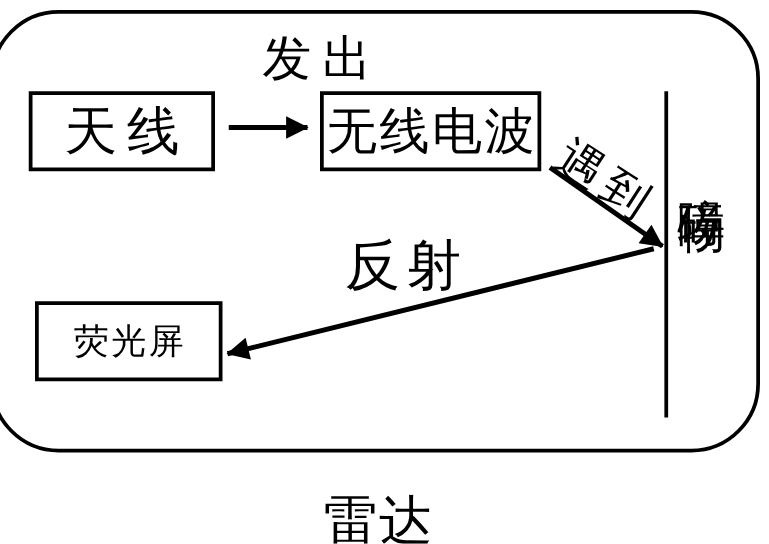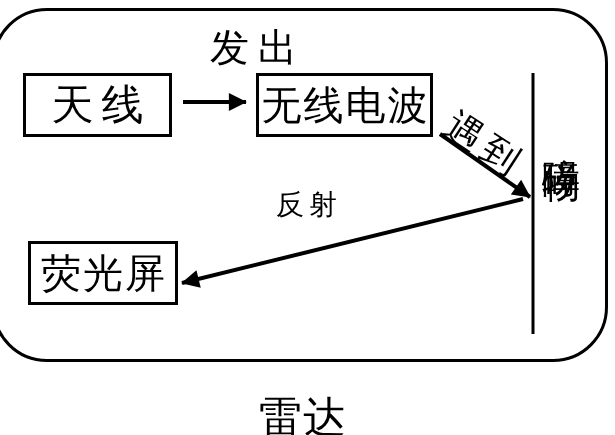--- a/index.html
+++ b/index.html
@@ -33,29 +33,29 @@
     border: 3px solid #000000;
     background: #ffffff;
     display: flex;
     align-items: center;
     justify-content: center;
     line-height: 1;
     white-space: nowrap;
   }
   .box-antenna   { left: 23px;  top: 73px;  width: 149px; height: 64px; font-size: 42px; letter-spacing: 8px;  text-indent: 8px; justify-content: center; }
   .box-radiowave { left: 256px; top: 73px;  width: 177px; height: 64px; font-size: 40px; letter-spacing: 2px;  text-indent: 2px; align-items: center; }
-  .box-screen    { left: 28px;  top: 241px; width: 150px; height: 64px; font-size: 40px; letter-spacing: 2px;  text-indent: 2px; }
+  .box-screen    { left: 28px;  top: 241px; width: 150px; height: 64px; font-size: 28px; letter-spacing: 2px;  text-indent: 2px; }
   .edge-label {
     position: absolute;
     line-height: 1;
     white-space: nowrap;
     color: #000000;
   }
   .label-emit    { left: 178px; top: 28px;  font-size: 39px; letter-spacing: 9px; margin-left: 32px; }
-  .label-reflect { left: 276px; top: 191px; font-size: 28px; letter-spacing: 5px; }
+  .label-reflect { left: 276px; top: 191px; font-size: 44px; letter-spacing: 5px; }
   .label-encounter {
     left: 459px; top: 106px;
     font-size: 37px; letter-spacing: 6px;
     transform: rotate(33deg);
     transform-origin: 0 0;
   }
   .label-obstacle {
     position: absolute;
     left: 542px; top: 128px;
     font-size: 38px;

